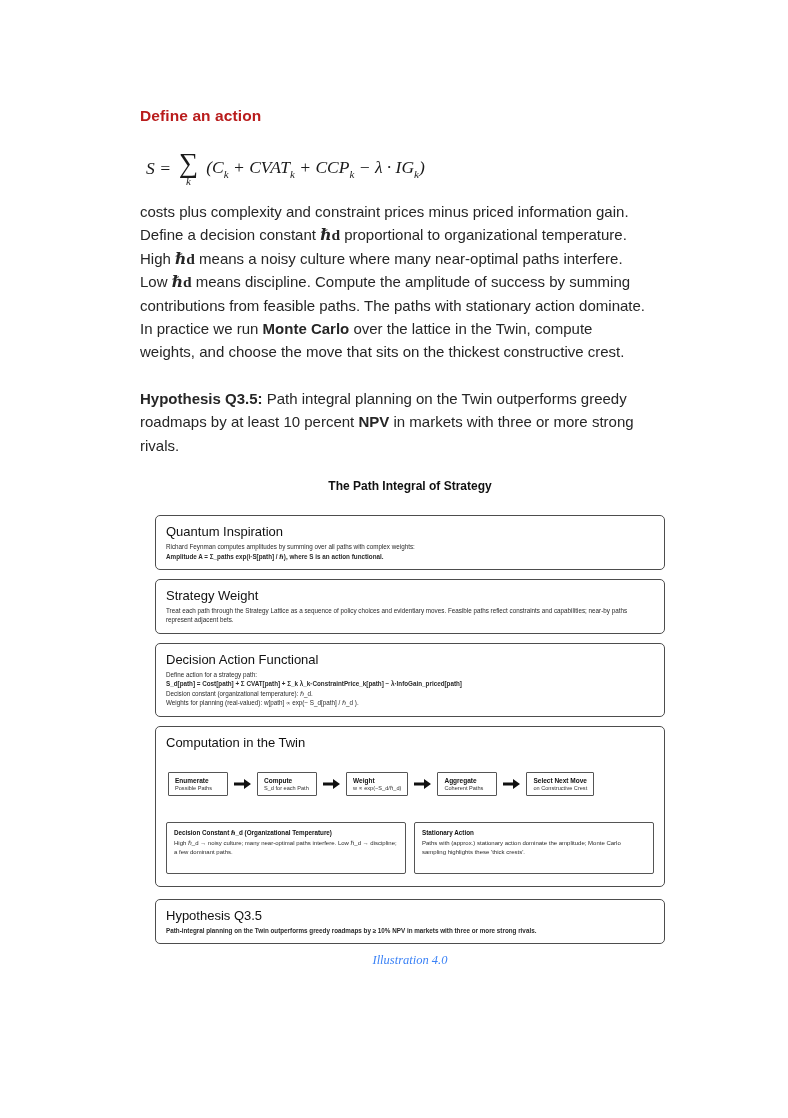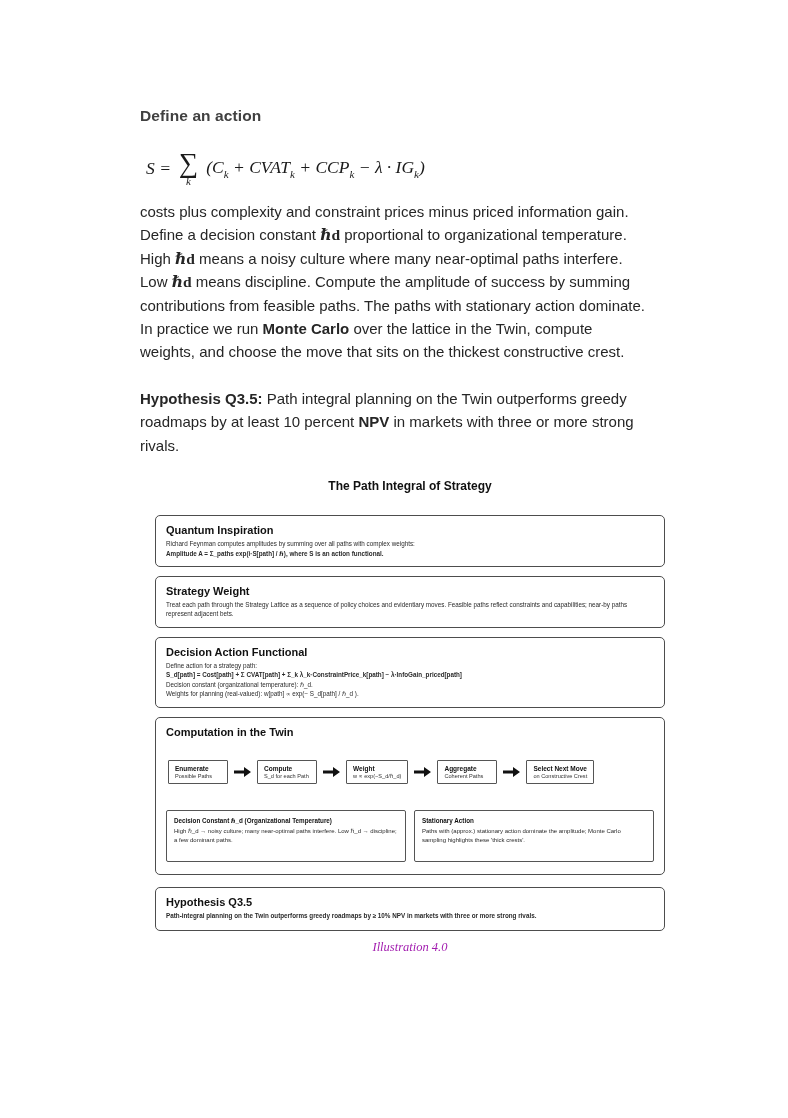--- a/index.html
+++ b/index.html
@@ -9,21 +9,21 @@
     font-family: "Liberation Sans", "DejaVu Sans", sans-serif;
     color: #222;
     overflow: hidden;
   }
   .content {
     width: 788px; height: 1118px;
     padding: 107px 140px 30px 140px;
     background: #fff;
   }
   .heading {
-    font-size: 15.5px; font-weight: 700; color: #404040;
+    font-size: 15.5px; font-weight: 700; color: #b91c1c;
     letter-spacing: .1px;
   }
   
   .formula {
     display: flex; align-items: center; gap: 8px;
     margin: 25px 0 14px 6px;
     font-family: "Liberation Serif", "DejaVu Serif", serif;
     font-style: italic; font-size: 17.5px; color: #1a1a1a;
   }
   .sigma-stack { display: inline-flex; flex-direction: column; align-items: center; font-style: normal; }
@@ -44,21 +44,21 @@
   
   .figure { margin: 22px 0 0 15px; width: 510px; }
   .fig-title {
     text-align: center; font-weight: 700; font-size: 12px; color: #111;
     margin-bottom: 22px;
   }
   .fig-box {
     border: 1px solid #4d4d4d; border-radius: 5px; background: #fff;
     padding: 8px 10px; margin-bottom: 9px; min-height: 46px;
   }
-  .fig-box-title { font-weight: 700; font-size: 11px; color: #111; margin-bottom: 3px; }
+  .fig-box-title { font-weight: 400; font-size: 13px; color: #111; margin-bottom: 3px; }
   .fig-line { font-size: 6.3px; line-height: 1.5; color: #2a2a2a; }
   .fig-line.bold { font-weight: 700; }
   
   .flow-row { display: flex; align-items: center; gap: 6px; margin: 22px 2px 0 2px; }
   .flow-step {
     border: 1px solid #555; border-radius: 1px; background: #fff;
     padding: 4px 6px; min-width: 60px;
   }
   .flow-step-title { font-size: 6.5px; font-weight: 700; color: #111; }
   .flow-step-sub { font-size: 5.6px; color: #333; margin-top: 1px; }
@@ -70,21 +70,21 @@
     flex: 1; border: 1px solid #555; border-radius: 2px; background: #fff;
     padding: 6px 7px; min-height: 52px;
   }
   .note-title { font-size: 6.3px; font-weight: 700; color: #111; margin-bottom: 3px; }
   .note-body { font-size: 6px; line-height: 1.55; color: #2a2a2a; }
   .fig-box--hyp { margin-top: 12px; min-height: 44px; }
   .fig-box--hyp .fig-line { font-weight: 600; }
   .fig-caption {
     text-align: center; margin-top: 9px;
     font-family: "Liberation Serif", "DejaVu Serif", serif;
-    font-style: italic; font-size: 12.5px; color: #a21caf;
+    font-style: italic; font-size: 12.5px; color: #3b82f6;
   }
 </style>
 </head>
 <body>
 
 <div class="content">
 
   <div class="heading">Define an action</div>
 
   <div class="formula">

